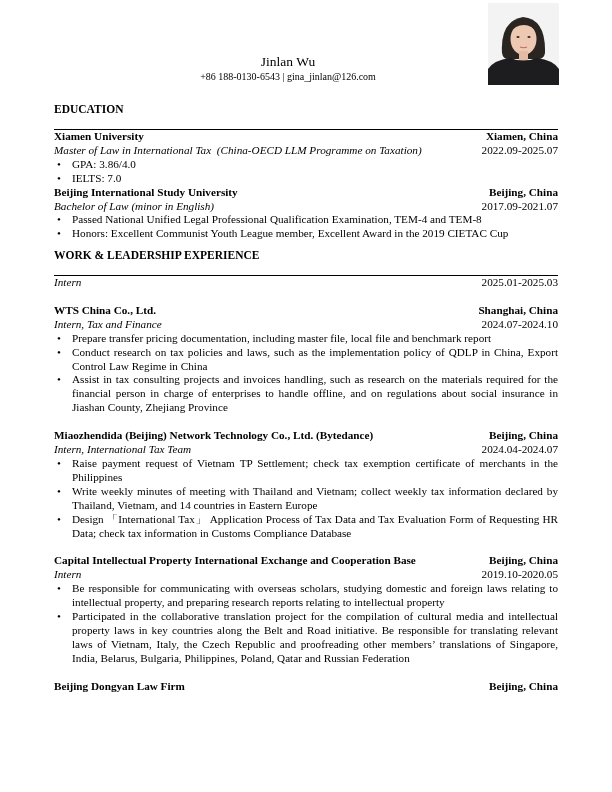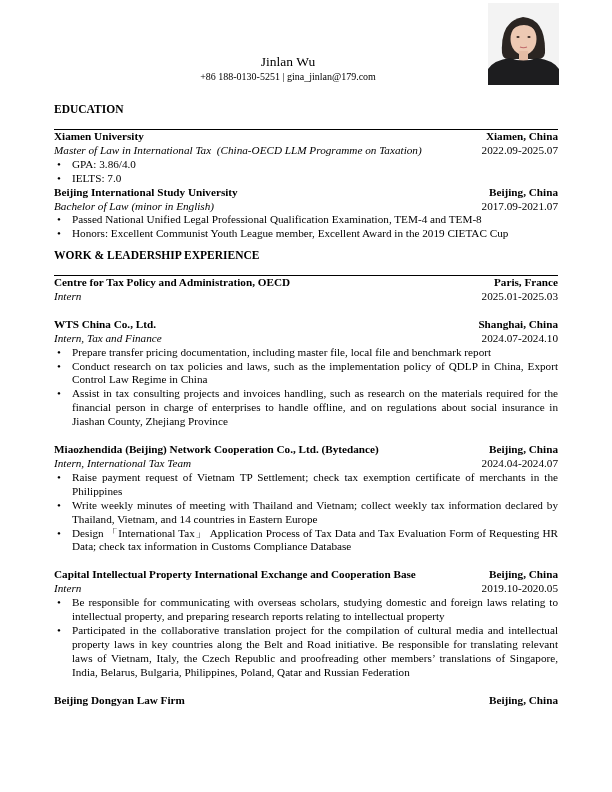--- a/index.html
+++ b/index.html
@@ -33,21 +33,21 @@
     <rect x="31" y="48" width="9" height="10" fill="#e4bca5"></rect>
     <path d="M0 82 L0 66 Q6 57 22 55 Q35 60 49 55 Q65 57 71 66 L71 82Z" fill="#1d1d1f"></path>
     <ellipse cx="30" cy="34" rx="1.6" ry="1" fill="#3a2a24"></ellipse>
     <ellipse cx="41" cy="34" rx="1.6" ry="1" fill="#3a2a24"></ellipse>
     <path d="M32 44 Q35.5 45.5 39 44" stroke="#c06a6a" stroke-width="1.2" fill="none"></path>
   </svg>
 </div>
 
 <div class="header">
   <div class="name">Jinlan Wu</div>
-  <div class="contact">+86 188-0130-5251 | gina_jinlan@179.com</div>
+  <div class="contact">+86 188-0130-6543 | gina_jinlan@126.com</div>
 </div>
 
 <div class="section" style="top:102px;">
   <div class="sec-title">EDUCATION</div>
 
   <div class="edu-entry">
     <div class="row">
       <span class="org">Xiamen University</span>
       <span class="loc">Xiamen, China</span>
     </div>
@@ -75,24 +75,20 @@
       <li>Honors: Excellent Communist Youth League member, Excellent Award in the 2019 CIETAC Cup</li>
     </ul>
   </div>
 </div>
 
 <div class="section" style="top:248px;">
   <div class="sec-title">WORK &amp; LEADERSHIP EXPERIENCE</div>
 
   <div class="entry">
     <div class="row">
-      <span class="org">Centre for Tax Policy and Administration, OECD</span>
-      <span class="loc">Paris, France</span>
-    </div>
-    <div class="row">
       <span class="role">Intern</span>
       <span>2025.01-2025.03</span>
     </div>
   </div>
 
   <div class="entry">
     <div class="row">
       <span class="org">WTS China Co., Ltd.</span>
       <span class="loc">Shanghai, China</span>
     </div>
@@ -102,21 +98,21 @@
     </div>
     <ul>
       <li>Prepare transfer pricing documentation, including master file, local file and benchmark report</li>
       <li>Conduct research on tax policies and laws, such as the implementation policy of QDLP in China, Export Control Law Regime in China</li>
       <li>Assist in tax consulting projects and invoices handling, such as research on the materials required for the financial person in charge of enterprises to handle offline, and on regulations about social insurance in Jiashan County, Zhejiang Province</li>
     </ul>
   </div>
 
   <div class="entry">
     <div class="row">
-      <span class="org">Miaozhendida (Beijing) Network Cooperation Co., Ltd. (Bytedance)</span>
+      <span class="org">Miaozhendida (Beijing) Network Technology Co., Ltd. (Bytedance)</span>
       <span class="loc">Beijing, China</span>
     </div>
     <div class="row">
       <span class="role">Intern, International Tax Team</span>
       <span>2024.04-2024.07</span>
     </div>
     <ul>
       <li>Raise payment request of Vietnam TP Settlement;  check tax exemption certificate of merchants in the Philippines</li>
       <li>Write weekly minutes of meeting with Thailand and Vietnam; collect weekly tax information declared by Thailand, Vietnam, and 14 countries in Eastern Europe</li>
       <li>Design 「International Tax」 Application Process of Tax Data and Tax Evaluation Form of Requesting HR Data; check tax information in Customs Compliance Database</li>

